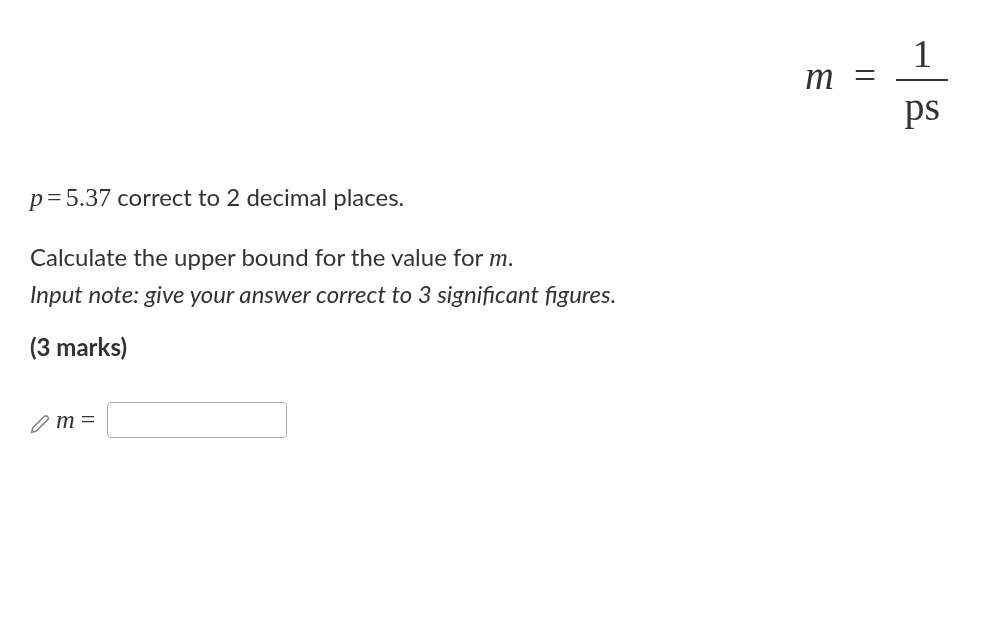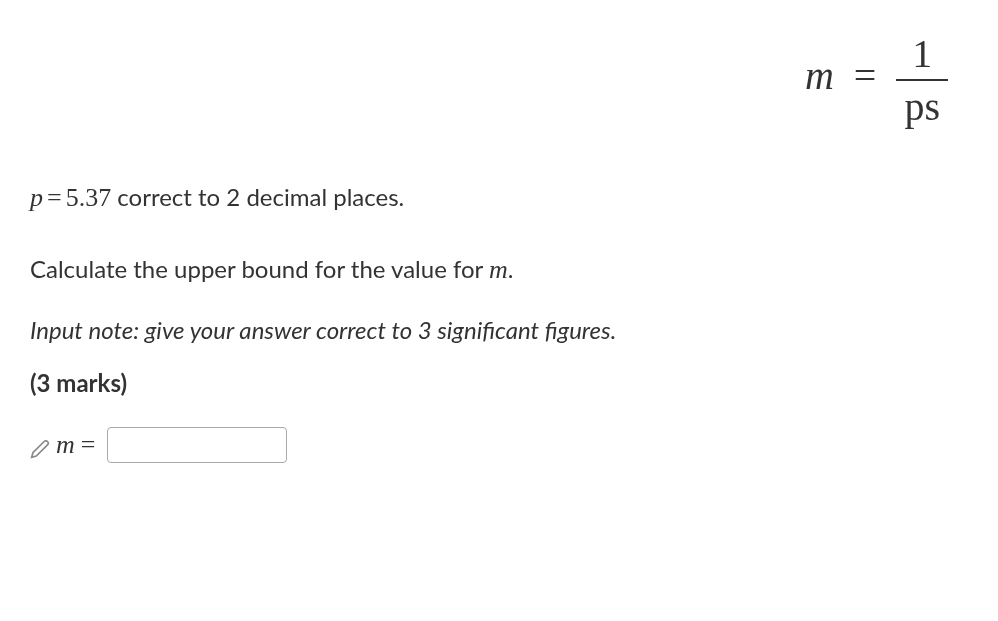--- a/index.html
+++ b/index.html
@@ -45,21 +45,21 @@
       padding: 2px 8px 0 8px;
     }
     .m-var {
       font-style: italic;
     }
     .eq-sign {
       font-style: normal;
       margin: 0 10px;
     }
     .given-values {
-      margin-bottom: 36px;
+      margin-bottom: 24px;
     }
     .given-line {
       font-size: 24px;
       line-height: 1.4;
     }
     .math-var {
       font-family: 'Times New Roman', serif;
       font-style: italic;
       font-size: 26px;
     }
@@ -67,33 +67,32 @@
       font-family: 'Times New Roman', serif;
       font-size: 26px;
       margin: 0 4px;
     }
     .math-num {
       font-family: 'Times New Roman', serif;
       font-size: 26px;
     }
     .question-text {
       font-size: 24px;
-      margin-bottom: 24px;
       line-height: 1.4;
     }
     .input-note {
       font-size: 24px;
       font-style: italic;
       margin-bottom: 22px;
       line-height: 1.4;
     }
     .marks {
       font-size: 24px;
       font-weight: bold;
-      margin-bottom: 30px;
+      margin-bottom: 41px;
     }
     .answer-row {
       display: flex;
       align-items: center;
       gap: 6px;
     }
     .pencil-icon {
       width: 20px;
       height: 20px;
       display: inline-block;

